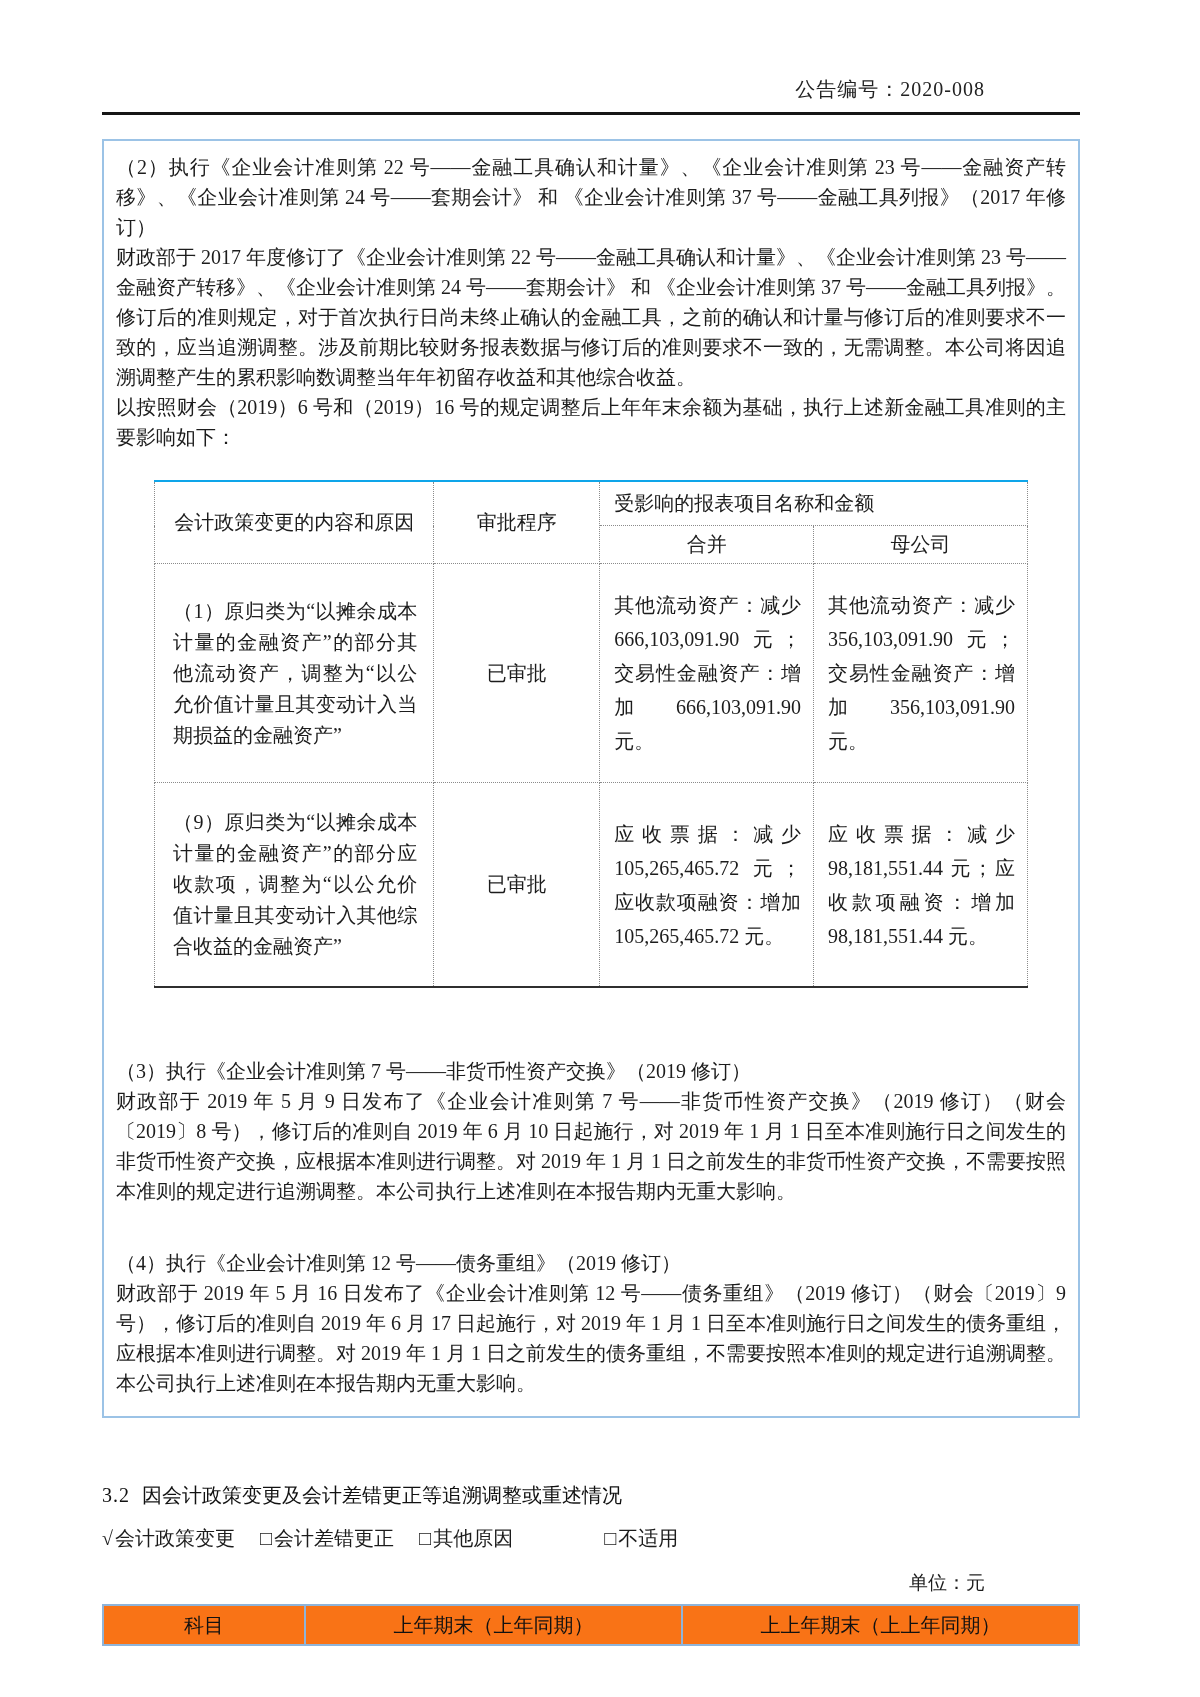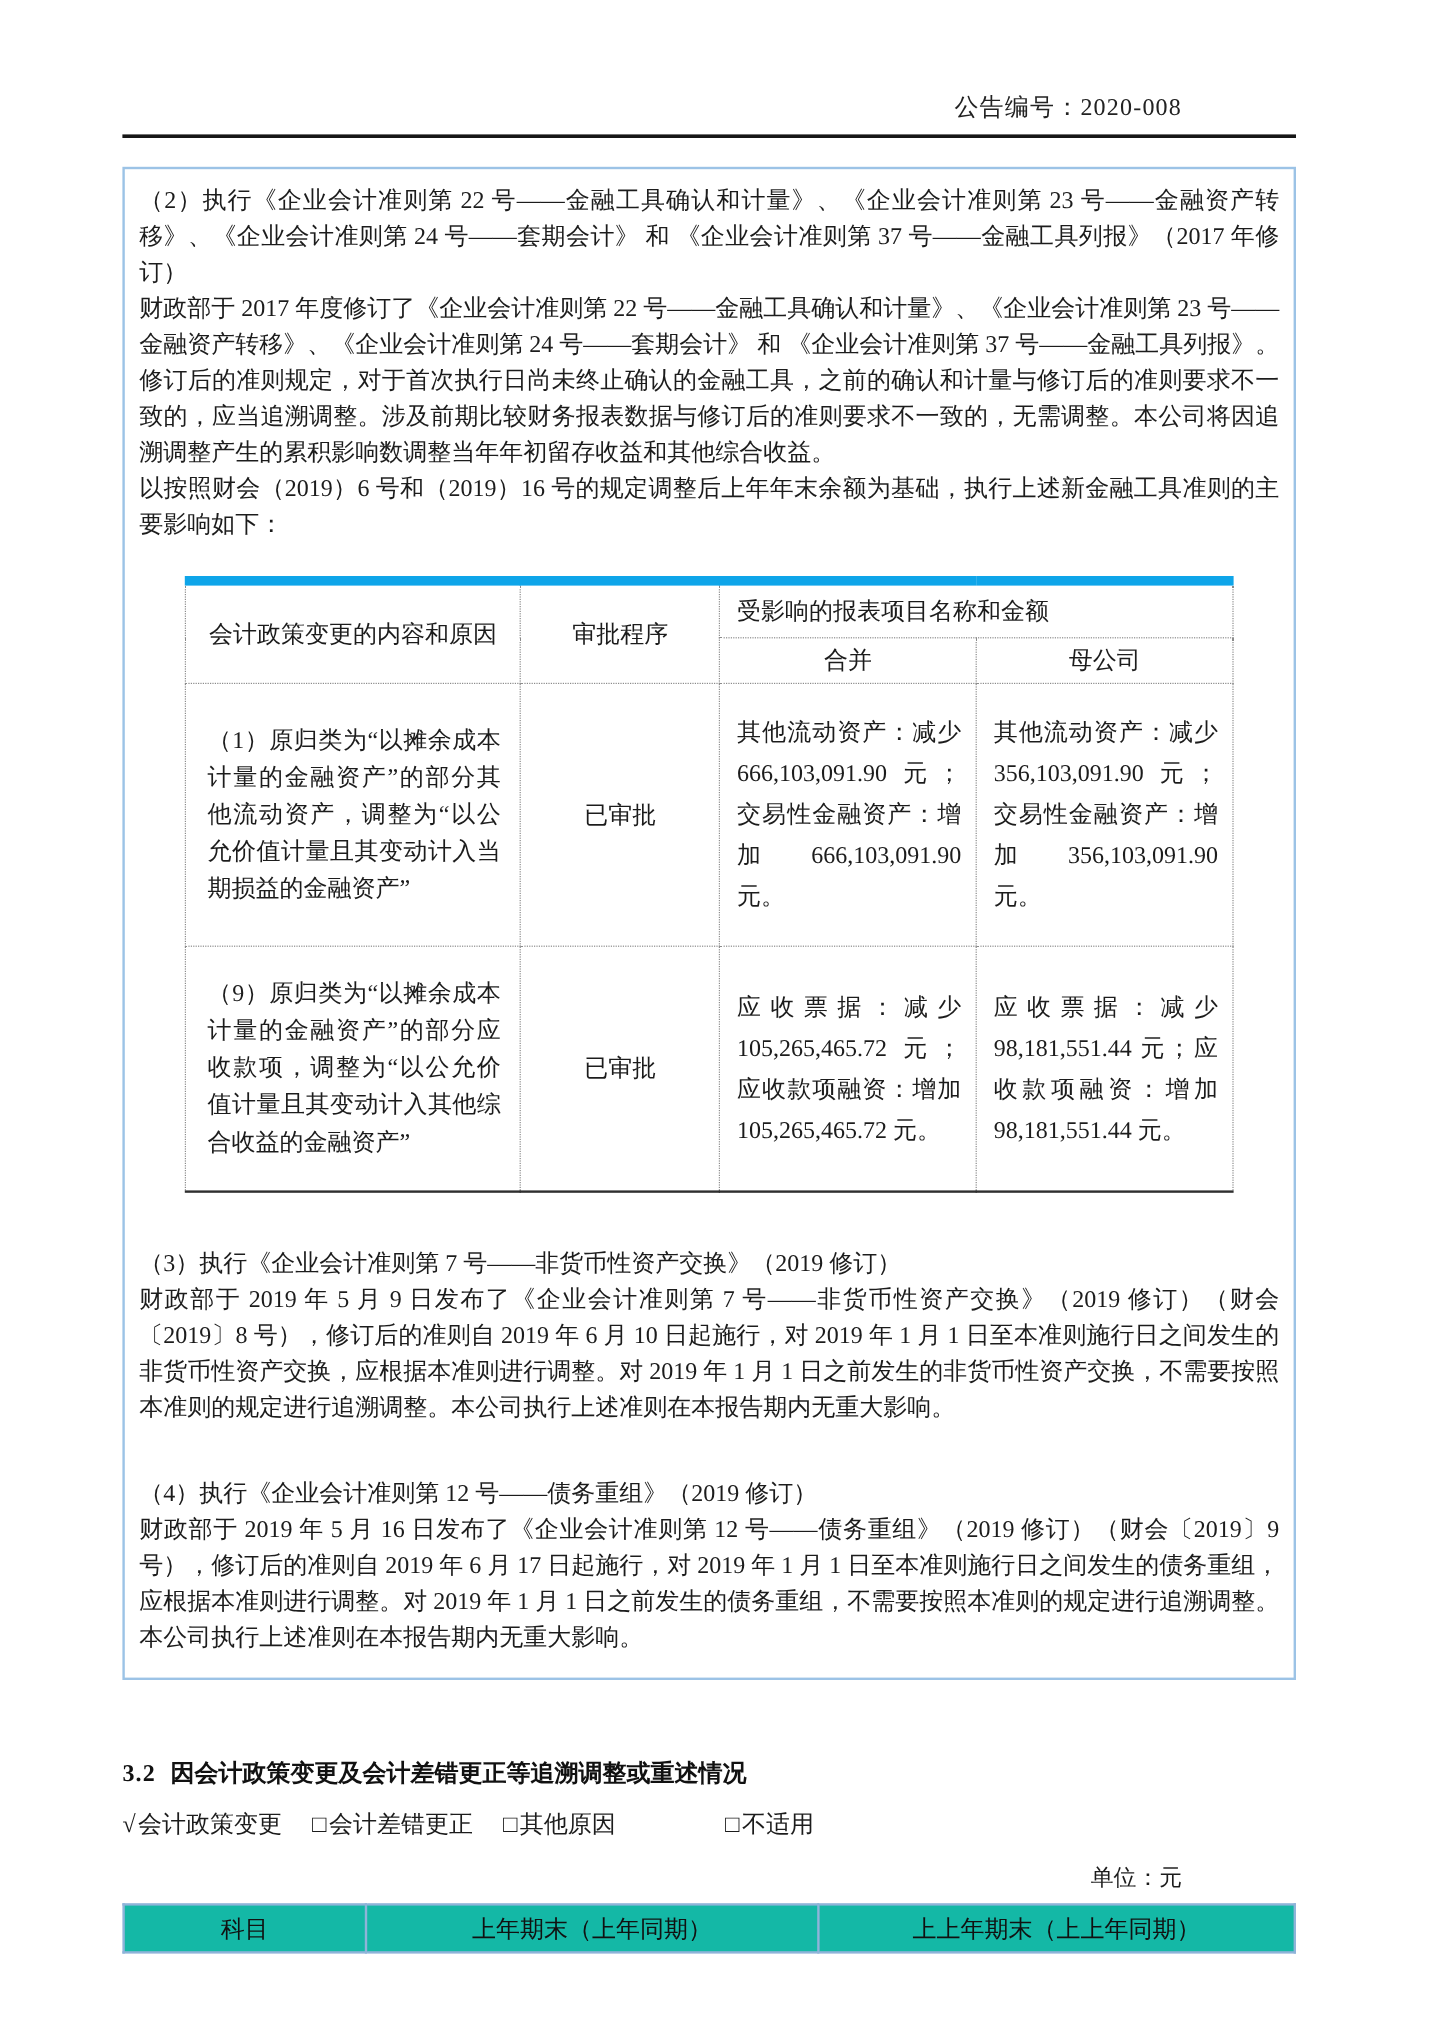--- a/index.html
+++ b/index.html
@@ -35,24 +35,24 @@
   .notice-box p {
     margin: 0;
     font-size: 20px;
     line-height: 30px;
     text-align: justify;
   }
   p.gap-top { margin-top: 42px !important; }
 
   table.policy-table {
     width: 92%;
-    margin: 28px auto 44px auto;
+    margin: 28px auto 68px auto;
     border-collapse: collapse;
     table-layout: fixed;
-    border-top: 8px solid #0ea5e9;
+    border-top: 2px solid #0ea5e9;
     border-bottom: 2px solid #2f2f2f;
   }
   table.policy-table th, table.policy-table td {
     border: 1px dotted #8b8b8b;
     font-size: 20px;
     font-weight: normal;
     vertical-align: middle;
   }
   table.policy-table col.c1 { width: 32%; }
   table.policy-table col.c2 { width: 19%; }
@@ -73,21 +73,21 @@
   td.cell-approval { text-align: center; padding: 8px; }
   td.cell-amount {
     padding: 24px 12px 24px 14px;
     line-height: 34px;
     text-align: justify;
   }
 
   .section-heading {
     margin-top: 64px;
     font-size: 20px;
-    font-weight: bold;
+    font-weight: normal;
     color: #111;
   }
   .section-heading .sec-num { letter-spacing: 1px; margin-right: 12px; }
 
   .options-row {
     margin-top: 16px;
     font-size: 20px;
   }
   .option { margin-right: 20px; }
   .option:nth-child(3) { margin-right: 86px; }
@@ -100,21 +100,21 @@
     font-size: 19px;
   }
 
   table.subject-table {
     width: 100%;
     margin-top: 8px;
     border-collapse: collapse;
     table-layout: fixed;
   }
   table.subject-table th {
-    background: #14b8a6;
+    background: #f97316;
     border: 2px solid #8fb4d9;
     height: 40px;
     font-size: 20px;
     font-weight: normal;
     text-align: center;
     color: #111;
   }
   table.subject-table col.s1 { width: 20.7%; }
   table.subject-table col.s2 { width: 38.6%; }
   table.subject-table col.s3 { width: 40.7%; }

